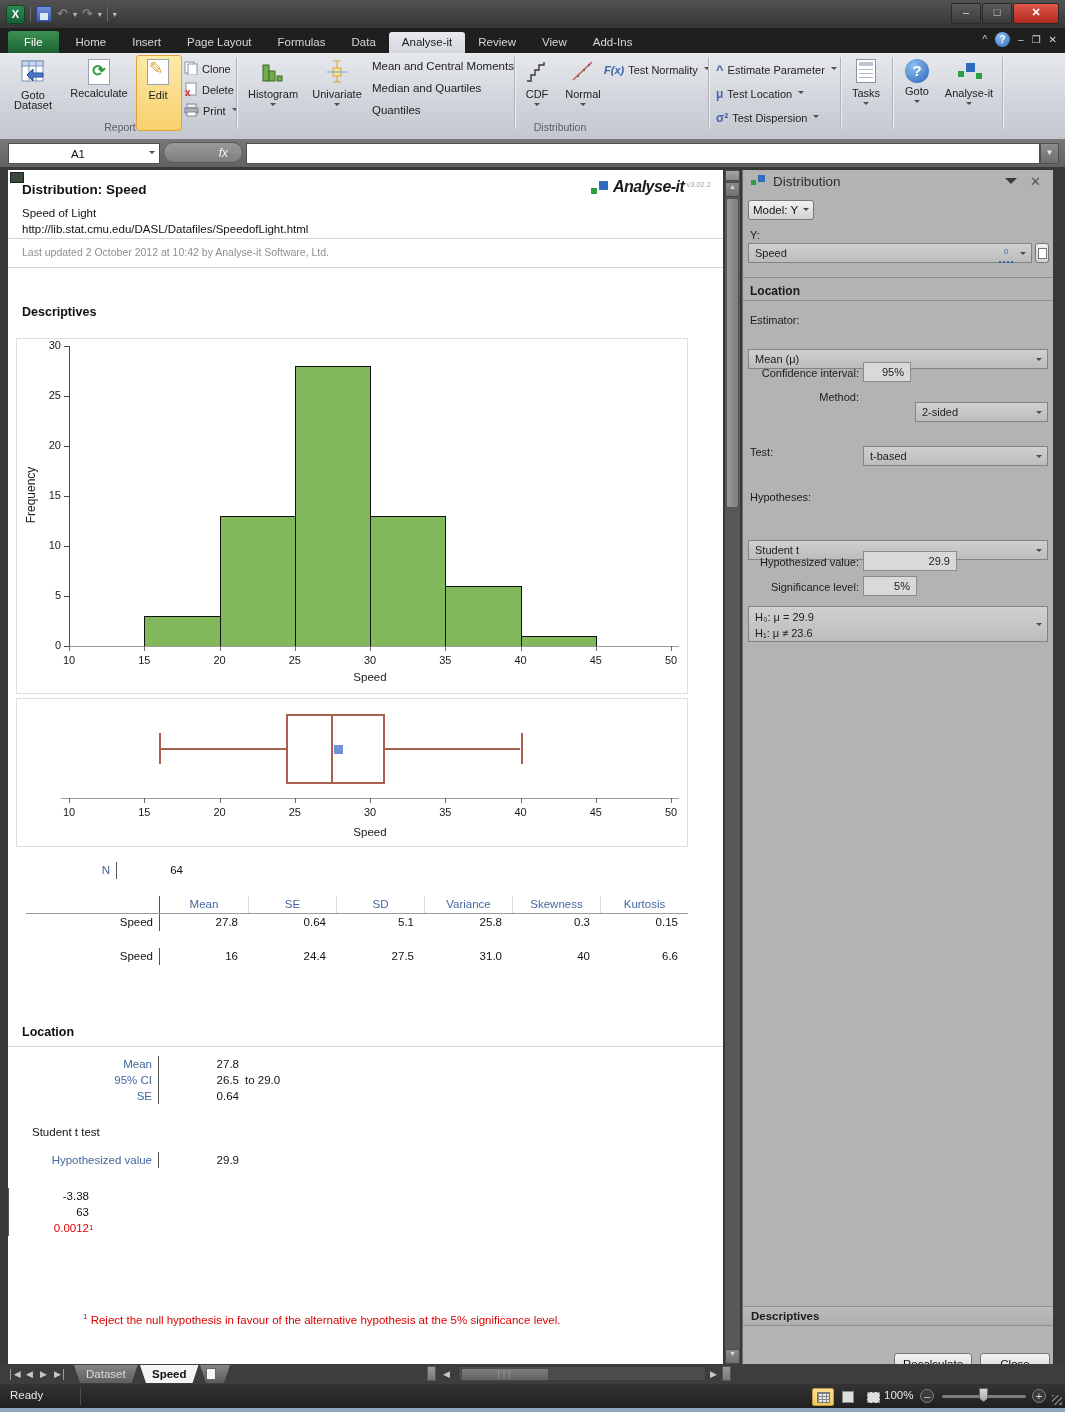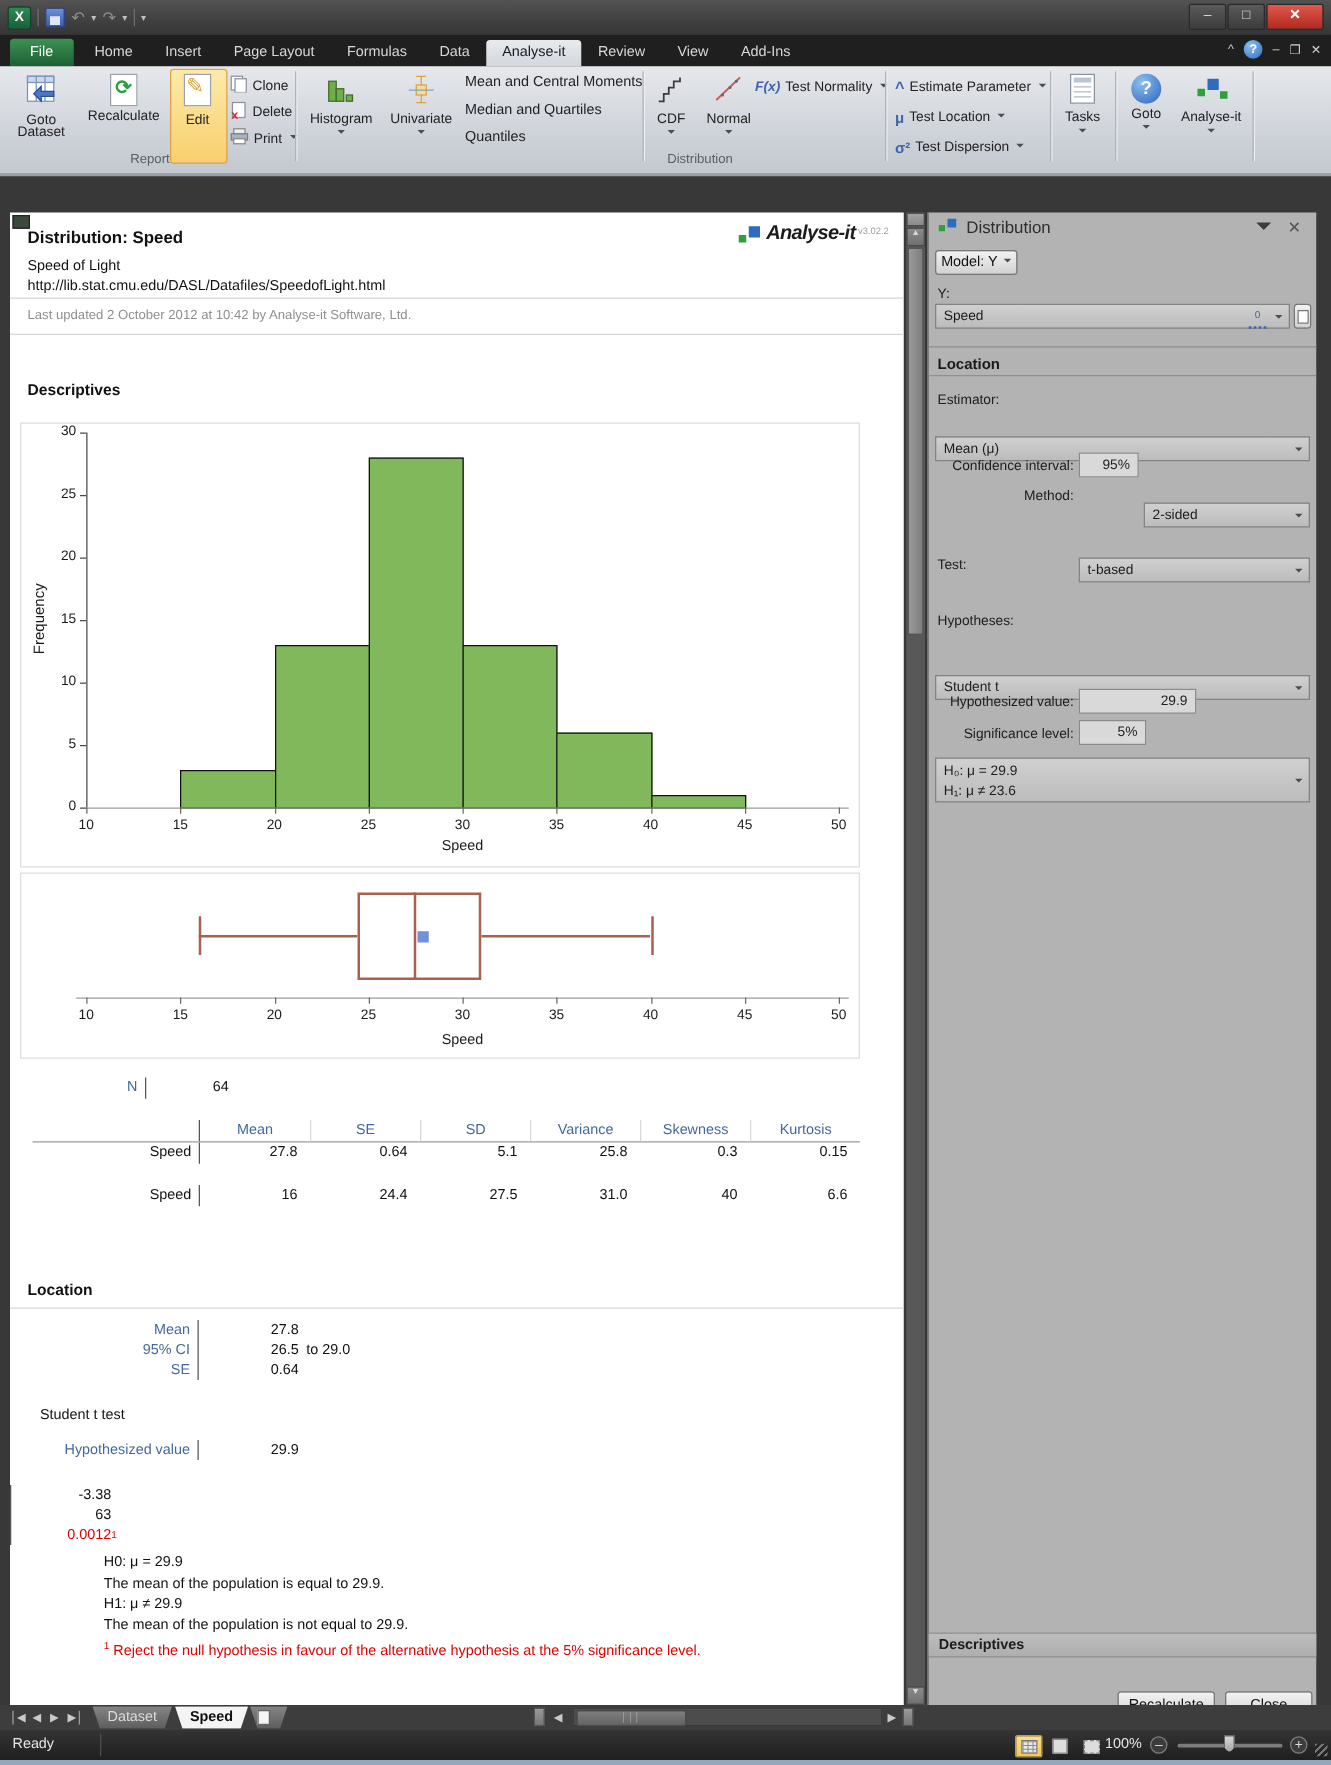--- a/index.html
+++ b/index.html
@@ -304,20 +304,29 @@
         <span class="ai-sq" style="left:2px;top:12px;width:6px;height:6px;background:#2f9e3f;"></span>
         <span class="ai-sq" style="left:10px;top:4px;width:9px;height:9px;background:#2f6bbf;"></span>
         <span class="ai-sq" style="left:20px;top:14px;width:6px;height:6px;background:#2f9e3f;"></span>
       </span>
       <div class="lbl">Analyse-it</div>
       <span class="dda under"></span>
     </div>
     <div class="vdiv" style="left:1002px;"></div>
   </div>
 
+  <div class="abs fbar">
+    <div class="abs namebox">
+      <span class="txt">A1</span>
+      <span class="dda" style="margin-right:4px;"></span>
+    </div>
+    <div class="abs fx-cap"><span>fx</span></div>
+    <div class="abs finput"></div>
+    <div class="abs fexp">▼</div>
+  </div>
 
   <div class="abs report">
     <div class="abs" style="left:2px;top:2px;width:12px;height:9px;background:#3a4a3a;border:1px solid #222;"></div>
     <div class="abs rep-title">Distribution: Speed</div>
     <div class="abs brand">
       <span style="width:6px;height:6px;background:#2f9e3f;margin-top:10px;"></span>
       <span style="width:9px;height:9px;background:#2f6bbf;margin-top:3px;margin-right:3px;"></span>
       <span class="txt">Analyse-it</span>
       <span class="ver">v3.02.2</span>
     </div>
@@ -487,26 +496,20 @@
         <div class="vrow">
             <span class="num">63</span>
           </div>
         <div class="vrow red">
             <span class="num">0.0012</span>
             <sup>1</sup>
           </div>
       </div>
     </div>
 
-    <div class="abs hypblock" style="left:75px;top:1072px;">
-      <div>H0: μ = 29.9</div>
-      <div>The mean of the population is equal to 29.9.</div>
-      <div>H1: μ ≠ 29.9</div>
-      <div>The mean of the population is not equal to 29.9.</div>
-    </div>
     <div class="abs red" style="left:75px;top:1142px;">
       <sup>1</sup>
       <span>Reject the null hypothesis in favour of the alternative hypothesis at the 5% significance level.</span>
     </div>
   </div>
 
   <div class="abs vscroll">
     <div class="abs scr-btn" style="top:0;height:11px;background:linear-gradient(#a4a4a4,#8a8a8a);"></div>
     <div class="abs scr-btn" style="top:12px;height:15px;">▲</div>
     <div class="abs scr-thumb" style="top:28px;height:310px;"></div>

